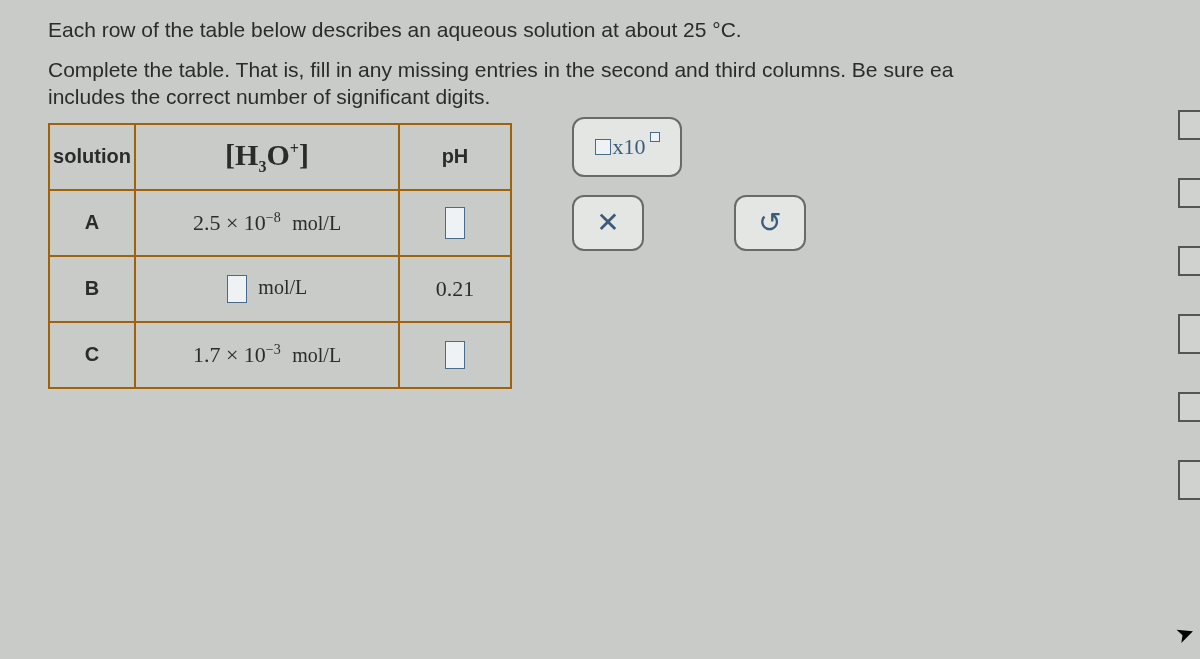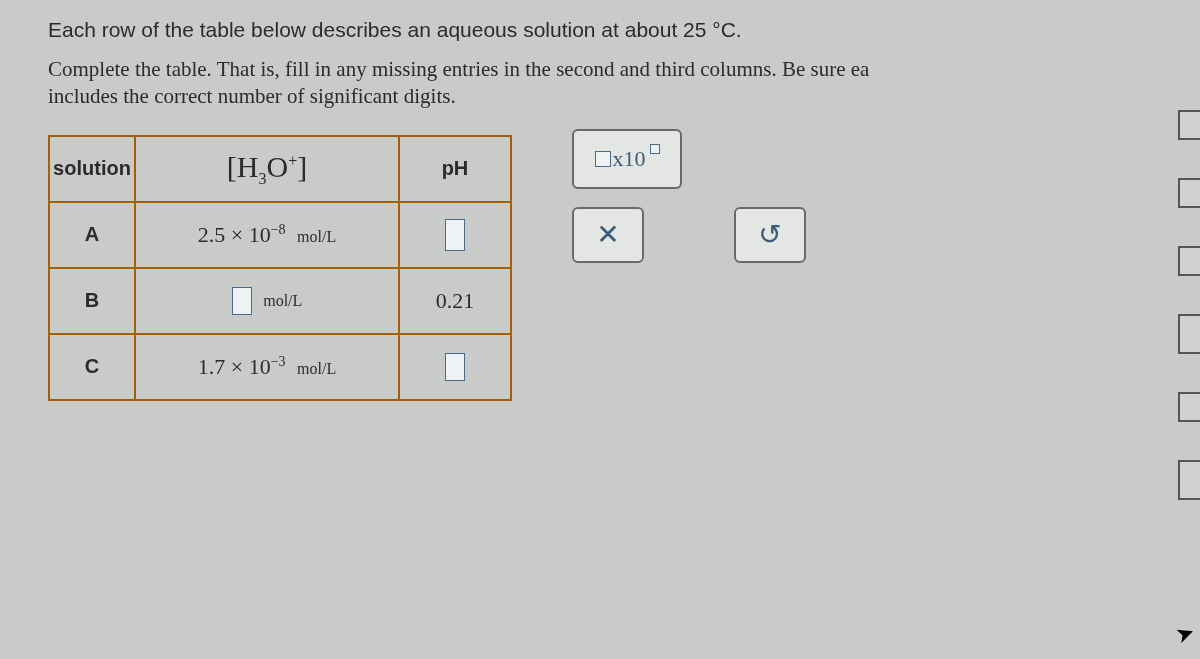--- a/index.html
+++ b/index.html
@@ -15,22 +15,21 @@
     padding: 18px 0 0 48px;
     color: #2b2b2b;
   }
   .instr1 {
     font-size: 21px;
     margin-bottom: 14px;
   }
   .instr2 {
     font-size: 21px;
     line-height: 1.3;
-    margin-bottom: 24px;
-    font-family: Liberation Serif, serif;
+    margin-bottom: 12px;
   }
   .main-row {
     display: flex;
     align-items: flex-start;
     gap: 60px;
   }
   table.sol {
     border-collapse: collapse;
     border: 2px solid #3a3a3a;
   }
@@ -40,46 +39,46 @@
     vertical-align: middle;
     font-size: 20px;
     height: 66px;
   }
   table.sol th.col-sol, table.sol td.col-sol { width: 86px; font-weight: bold; }
   table.sol th.col-h3o, table.sol td.col-h3o { width: 264px; }
   table.sol th.col-ph,  table.sol td.col-ph  { width: 112px; }
   .h3o-header {
     font-family: "Times New Roman", serif;
     font-size: 30px;
-    font-weight: normal;
+    font-weight: bold;
   }
   .h3o-header .sub { font-size: 16px; vertical-align: sub; }
   .h3o-header .sup { font-size: 16px; vertical-align: super; }
   .sci {
     font-family: "Times New Roman", serif;
     font-size: 22px;
   }
   .sci .exp { font-size: 14px; vertical-align: super; }
-  .unit { font-family: "Times New Roman", serif; font-size: 16px; margin-left: 6px; }
+  .unit { font-family: "Times New Roman", serif; font-size: 20px; margin-left: 6px; }
   .inputbox {
     display: inline-block;
     width: 20px;
     height: 28px;
     border: 1.5px solid #4a6a8a;
     background: #eef2f5;
     vertical-align: middle;
   }
   .inputbox.tall { height: 32px; }
   .panel {
     margin-top: -6px;
   }
   .palette-btn {
     border: 2px solid #6a6a6a;
     background: #e4e6e4;
-    border-radius: 6px;
+    border-radius: 12px;
     display: flex;
     align-items: center;
     justify-content: center;
     font-family: "Times New Roman", serif;
     color: #3b5b7b;
     text-align: right;
   }
   .sci-btn {
     width: 110px;
     height: 60px;

